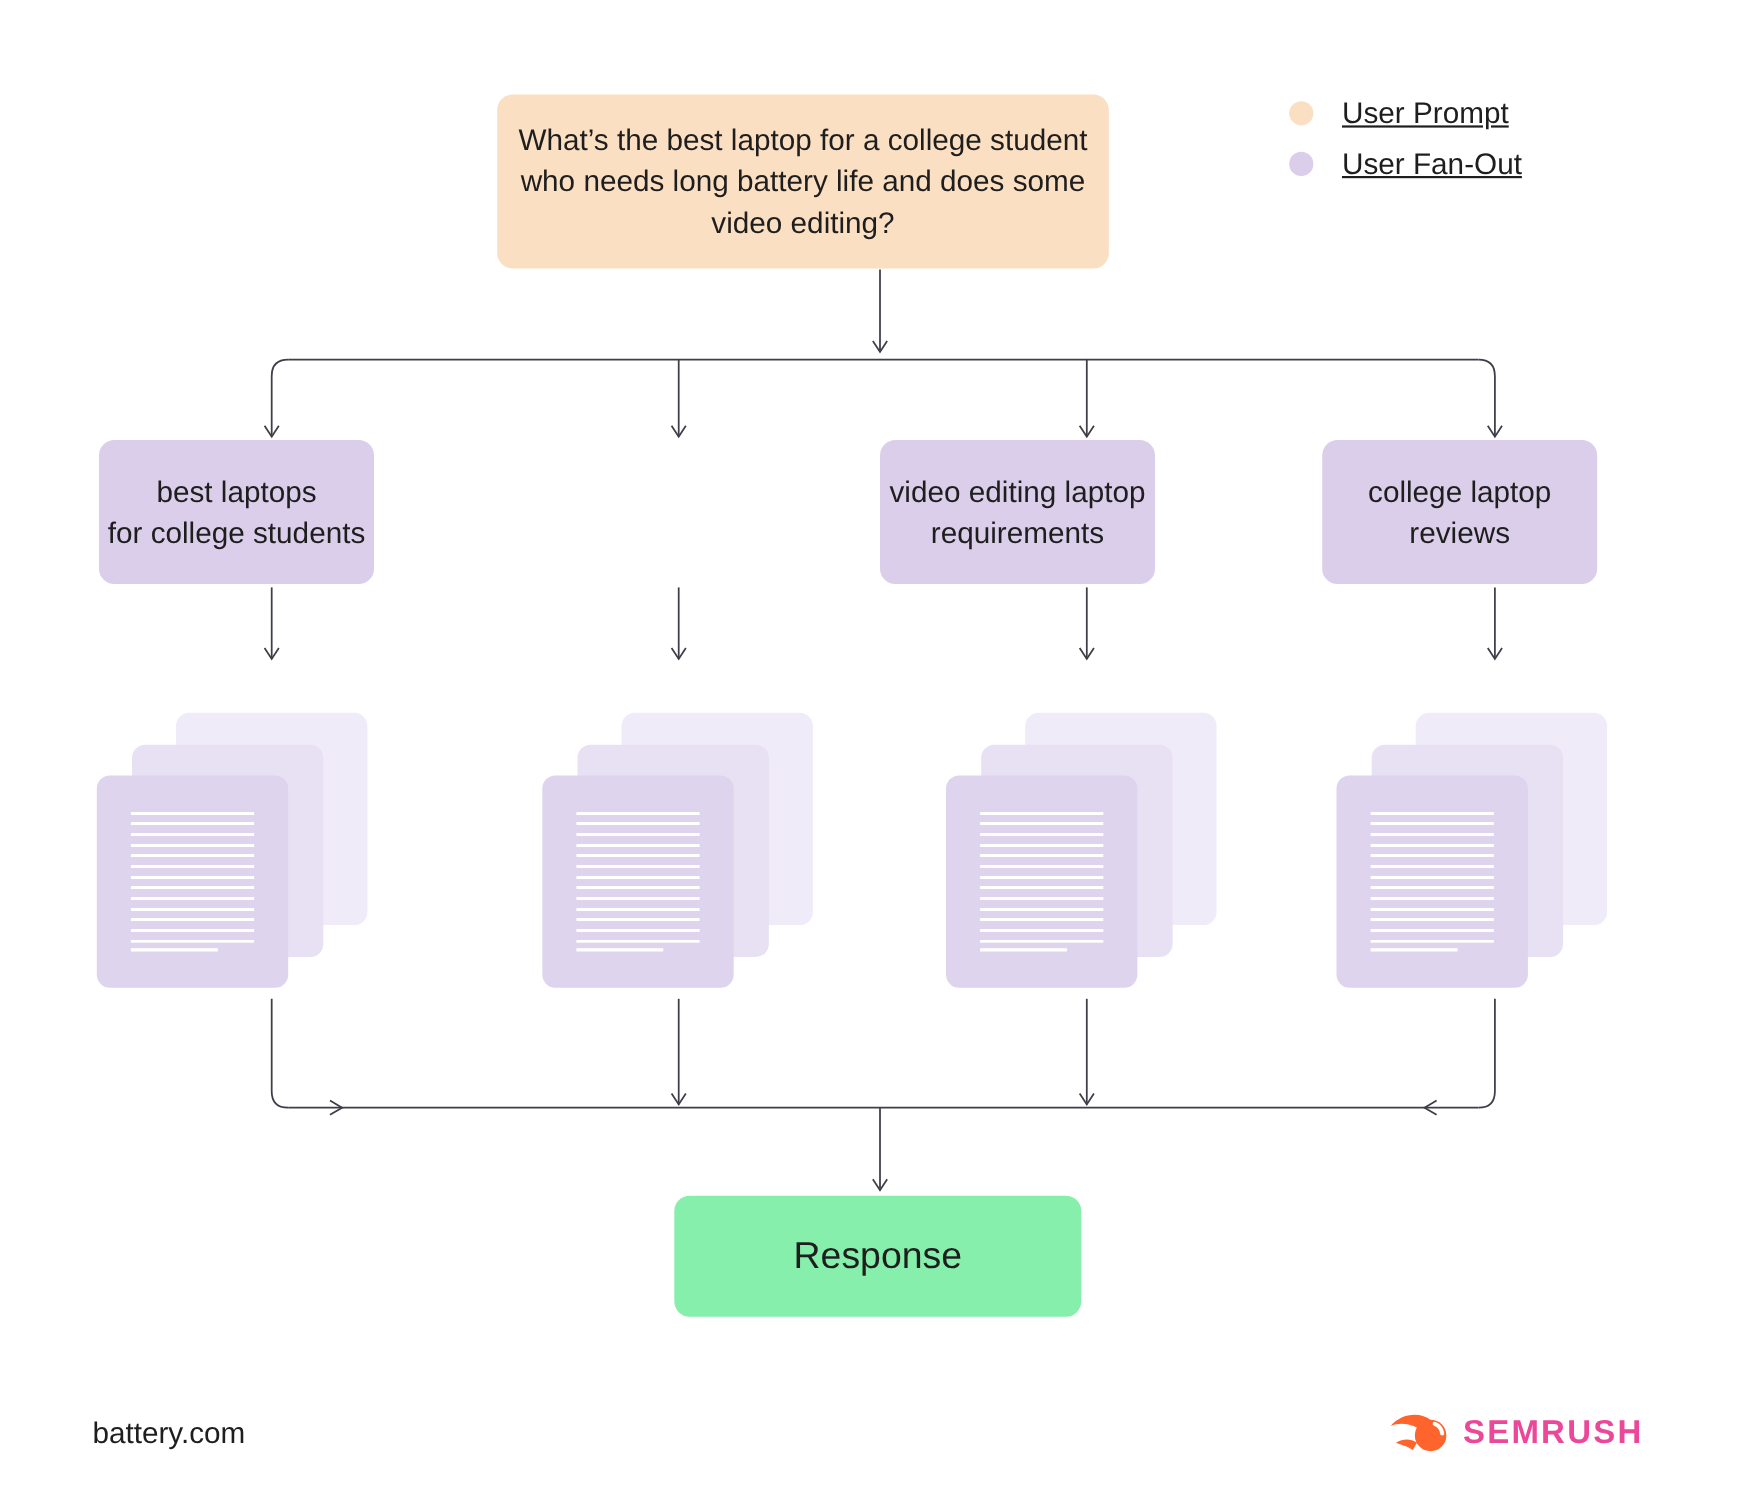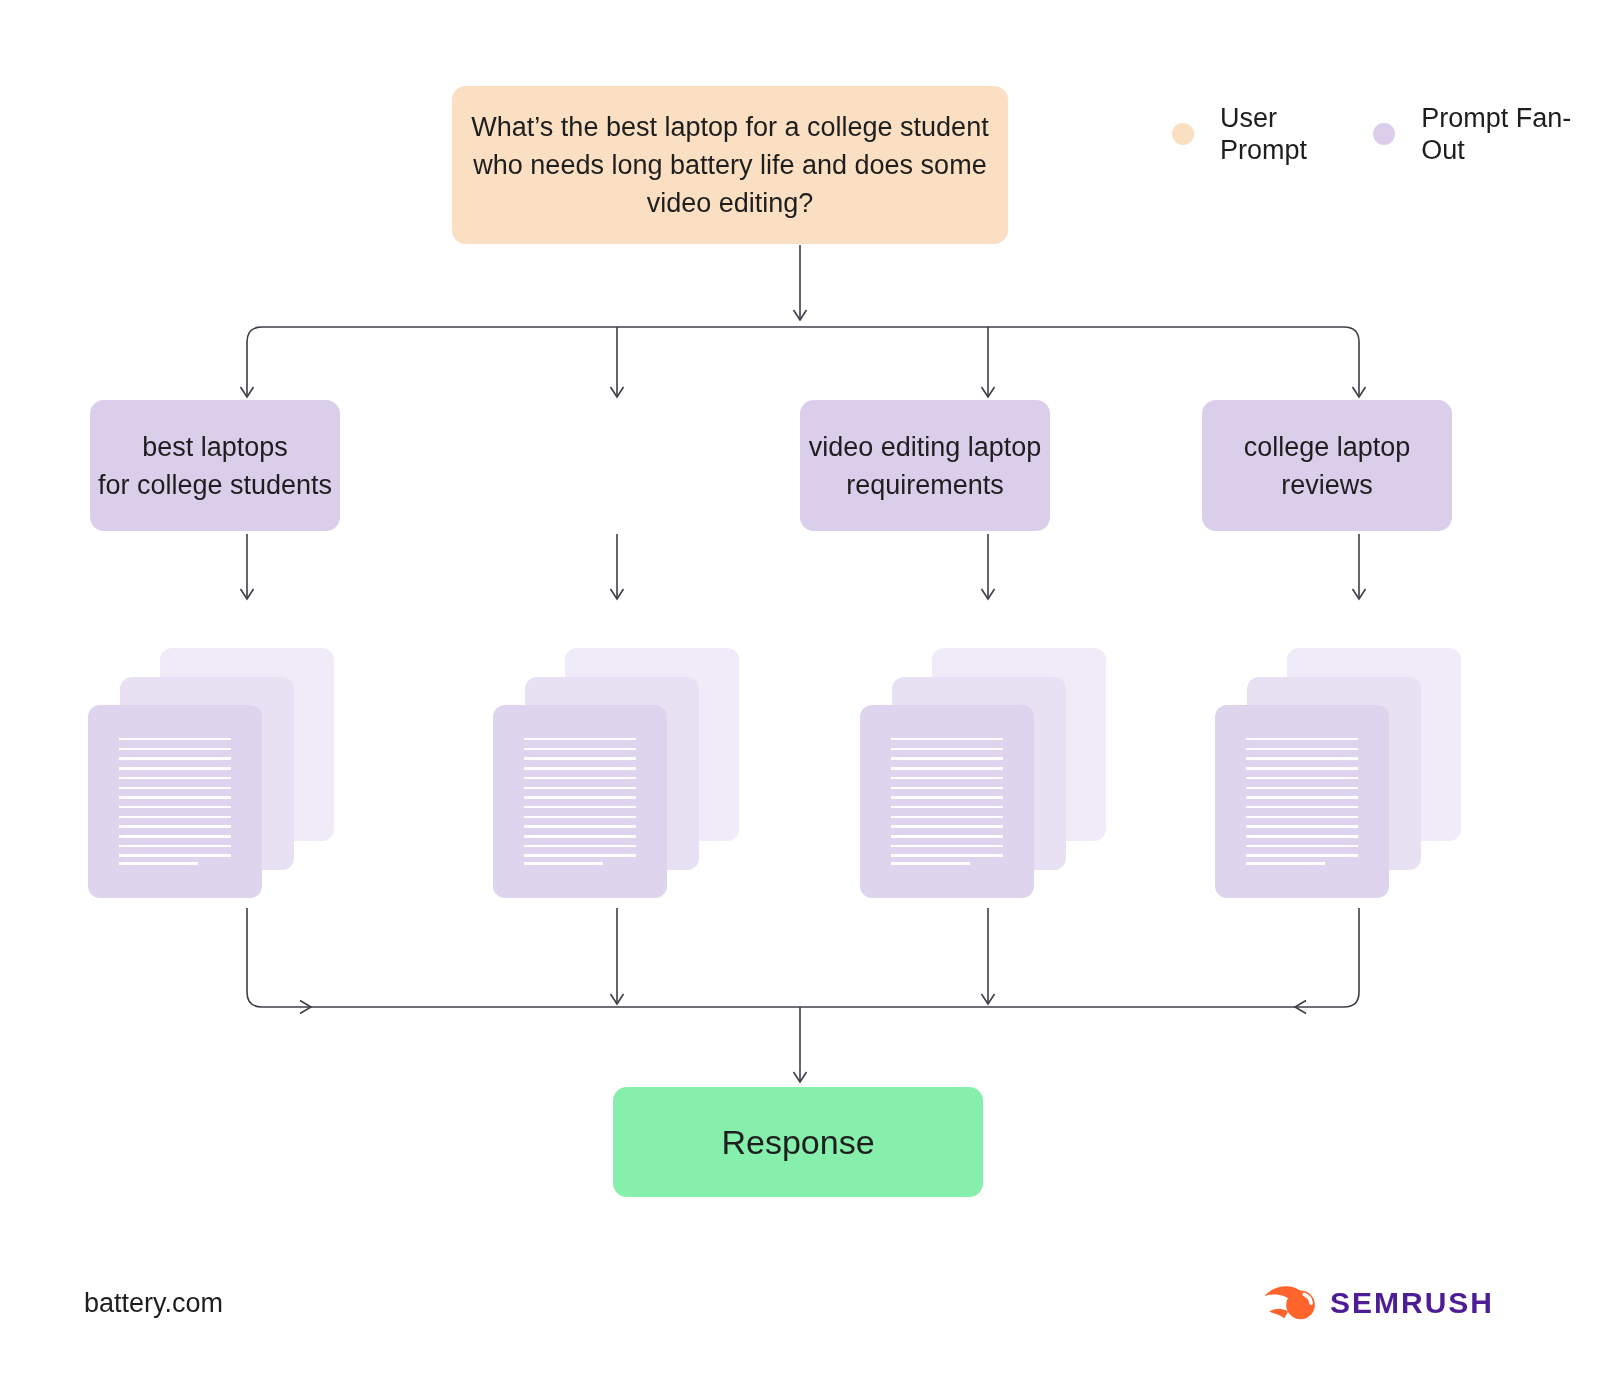--- a/index.html
+++ b/index.html
@@ -20,41 +20,41 @@
   .query-box{
     top:400px;width:250px;height:131px;background:#DBCEEA;
     font-size:27px;line-height:38px;
   }
   .q1{left:90px;} .q2{left:460px;} .q3{left:800px;} .q4{left:1202px;}
   .response-box{
     left:613px;top:1087px;width:370px;height:110px;background:#86efac;
     font-size:34px;line-height:34px;
   }
   
-  .legend{position:absolute;left:1172px;top:102px;display:flex;flex-direction:row;gap:14px;}
+  .legend{position:absolute;left:1172px;top:87px;display:flex;flex-direction:column;gap:14px;text-decoration:underline;}
   .legend-item{display:flex;align-items:center;gap:26px;font-size:27px;line-height:32px;}
   .dot{width:22px;height:22px;border-radius:50%;flex:0 0 auto;}
   .dot-orange{background:#FBDFC2;}
   .dot-purple{background:#DBCEEA;}
   
   .stack{position:absolute;top:648px;width:246px;height:250px;}
   .page{position:absolute;width:174px;height:193px;border-radius:12px;}
   .page-back{left:72px;top:0;background:#F0EBF8;}
   .page-mid{left:32px;top:29px;background:#E8E1F4;}
   .page-front{left:0;top:57px;background:#DED4EE;}
   .s1{left:88px;} .s2{left:493px;} .s3{left:860px;} .s4{left:1215px;}
   .doc-lines{
     position:absolute;left:31px;right:31px;top:33px;height:119px;
     background:repeating-linear-gradient(to bottom,#ffffff 0px,#ffffff 2.5px,transparent 2.5px,transparent 9.7px);
   }
   .doc-line-short{position:absolute;left:31px;top:157px;width:79px;height:2.5px;background:#ffffff;}
   
   .site-credit{position:absolute;left:84px;top:1288px;font-size:27px;}
   .brand{position:absolute;left:1262px;top:1282px;display:flex;align-items:center;gap:10px;}
-  .brand-text{font-size:30px;font-weight:bold;letter-spacing:2px;color:#4c1d95;}
+  .brand-text{font-size:30px;font-weight:bold;letter-spacing:2px;color:#ec4899;}
 </style>
 </head>
 <body>
 
 <div class="canvas">
 
   <svg class="connectors" width="1600" height="1373" viewBox="0 0 1600 1373">
     <defs>
       <marker id="arw" viewBox="0 0 14 16" refX="12" refY="8" markerWidth="14" markerHeight="16" markerUnits="userSpaceOnUse" orient="auto">
         <path d="M2 1.5 L12 8 L2 14.5" fill="none" stroke="#3E3E48" stroke-width="1.6"></path>
@@ -88,21 +88,21 @@
 video editing?</span>
   </div>
 
   <div class="legend">
     <div class="legend-item">
       <span class="dot dot-orange"></span>
       <span>User Prompt</span>
     </div>
     <div class="legend-item">
       <span class="dot dot-purple"></span>
-      <span>Prompt Fan-Out</span>
+      <span>User Fan-Out</span>
     </div>
   </div>
 
   <div class="node query-box q1">
     <span class="bind-text">best laptops
 for college students</span>
   </div>
   <div class="node query-box q3">
     <span class="bind-text">video editing laptop
 requirements</span>

